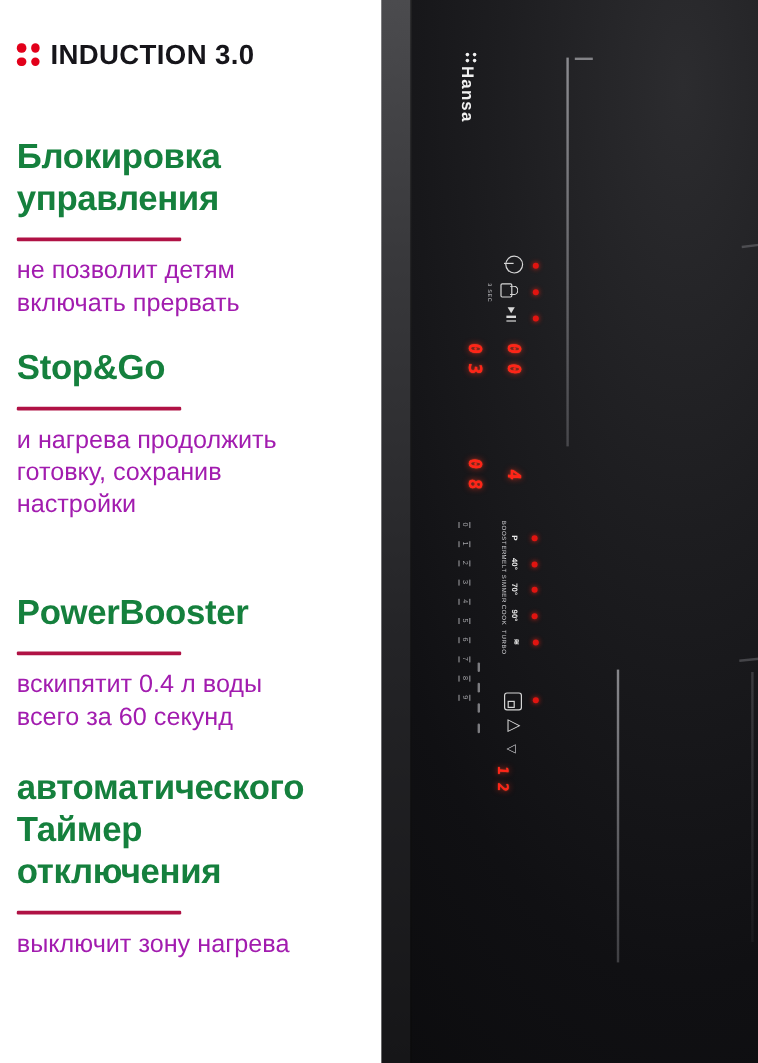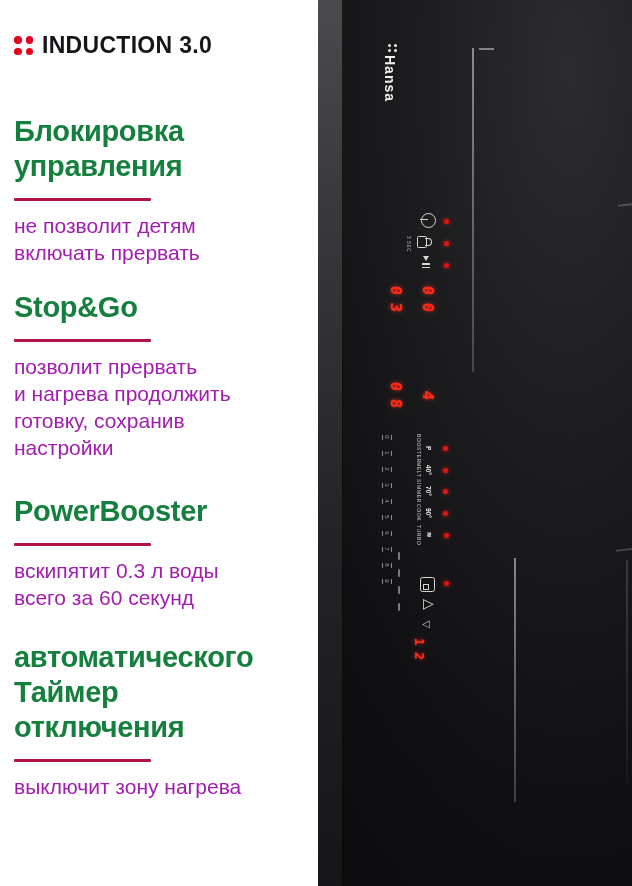--- a/index.html
+++ b/index.html
@@ -103,33 +103,32 @@
             <div>не позволит детям</div>
             <div>включать прервать</div>
           </div>
         </div>
         <div class="feature" style="top: 290px;">
           <div class="f-title">
             <div>Stop&amp;Go</div>
           </div>
           <div class="f-underline"></div>
           <div class="f-body">
-            <div>позволит прервать</div>
             <div>и нагрева продолжить</div>
             <div>готовку, сохранив</div>
             <div>настройки</div>
           </div>
         </div>
         <div class="feature" style="top: 494px;">
           <div class="f-title">
             <div>PowerBooster</div>
           </div>
           <div class="f-underline"></div>
           <div class="f-body">
-            <div>вскипятит 0.3 л воды</div>
+            <div>вскипятит 0.4 л воды</div>
             <div>всего за 60 секунд</div>
           </div>
         </div>
         <div class="feature" style="top: 640px;">
           <div class="f-title">
             <div>автоматического</div>
             <div>Таймер</div>
             <div>отключения</div>
           </div>
           <div class="f-underline"></div>

